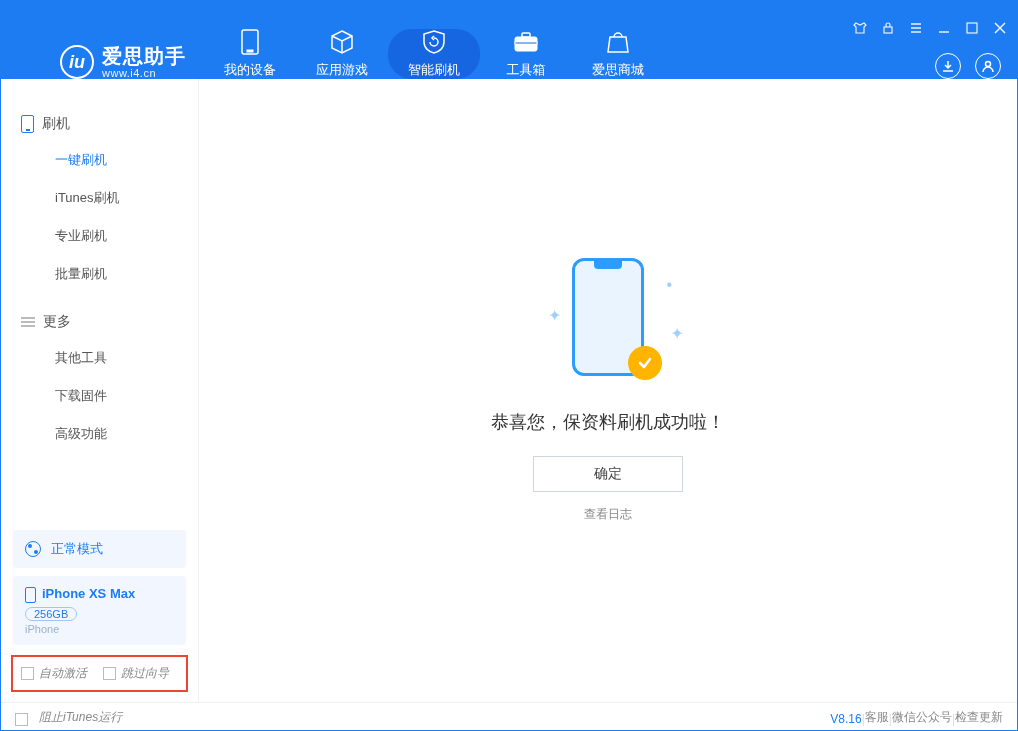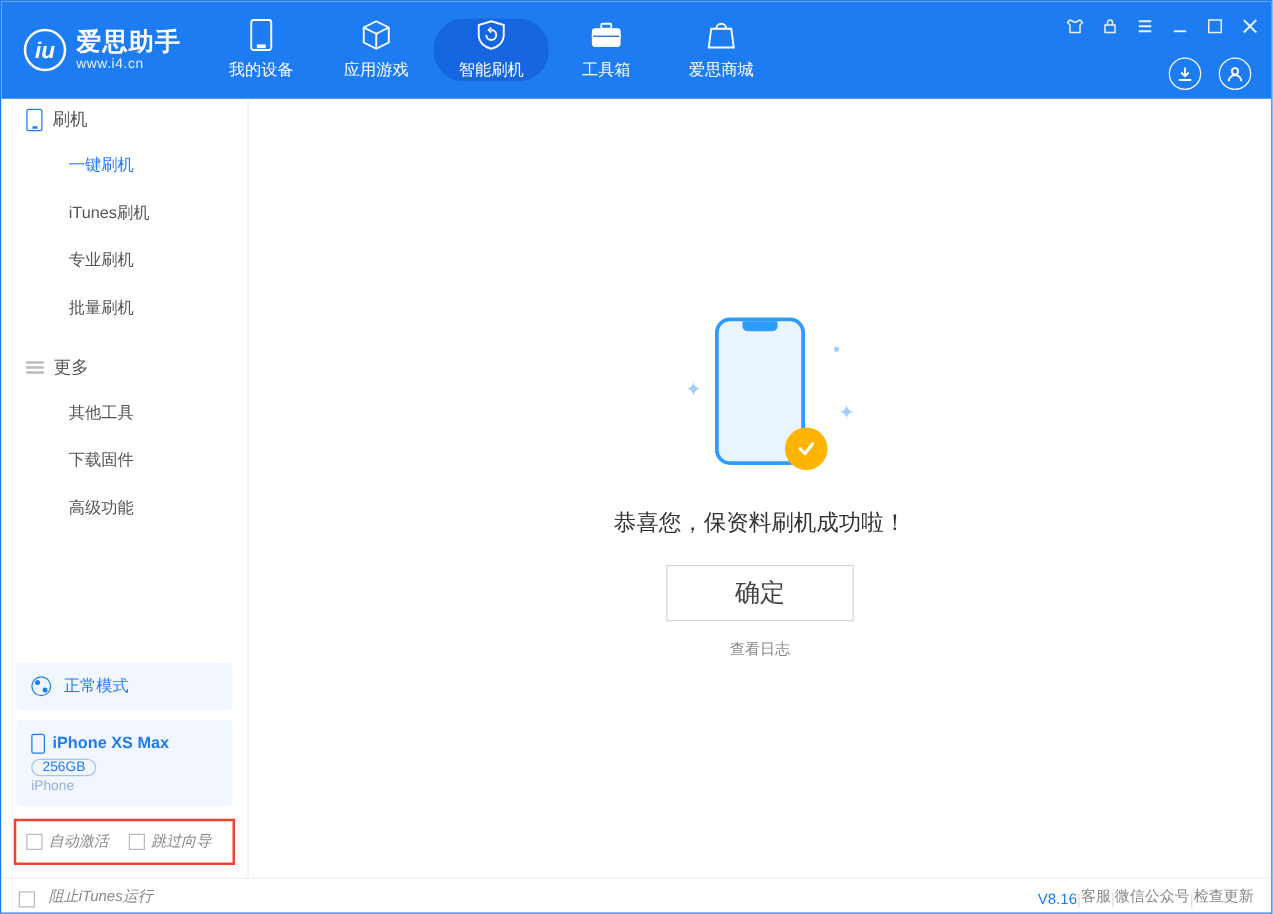--- a/index.html
+++ b/index.html
@@ -1,35 +1,35 @@
 <!DOCTYPE html>
 <html><head>
 <meta charset="utf-8">
 <style>
 * { margin: 0; padding: 0; box-sizing: border-box; font-family: "Microsoft YaHei", "PingFang SC", sans-serif; }
 body { background: #fff; width: 1018px; height: 731px; border: 1px solid #1e7cf2; overflow: hidden; }
 
-.topbar { background: linear-gradient(#1e7cf2, #1e7cf2); height: 78px; display: flex; align-items: center; color: #fff; }
+.topbar { background: linear-gradient(#1e7cf2, #1e7cf2); height: 78px; display: flex; align-items: flex-end; color: #fff; padding-left: 41px; }
 .logo-area { display: flex; align-items: center; padding: 0 18px 0 18px; }
 .logo-circle { width: 34px; height: 34px; border: 2.5px solid #fff; border-radius: 50%; display: flex; align-items: center; justify-content: center; font-style: italic; font-weight: bold; font-size: 18px; margin-right: 8px; }
 .logo-text { font-size: 20px; font-weight: bold; letter-spacing: 1px; line-height: 1.1; }
 .logo-sub { font-size: 11px; opacity: .9; letter-spacing: .5px; }
 .nav { display: flex; }
 .nav-item { width: 92px; display: flex; flex-direction: column; align-items: center; justify-content: center; cursor: pointer; font-size: 13px; gap: 6px; }
 .nav-item.active { background: #1566e0; border-radius: 24px; }
 .nav-ico { width: 26px; height: 26px; display:flex; align-items:center; justify-content:center; }
 .nav-ico svg { fill: #fff; stroke: #fff; }
 .win-ctrls { margin-left: auto; display: flex; flex-direction: column; align-items: flex-end; padding: 6px 10px 0 0; }
 .win-row { display: flex; gap: 14px; }
 .win-row span { width: 14px; height: 14px; display:flex; align-items:center; justify-content:center; opacity:.9; cursor:pointer; }
 .acct-row { display:flex; gap:14px; margin-top: 18px; margin-right: 6px; }
 .acct-row span { width: 26px; height:26px; border:1.5px solid #fff; border-radius:50%; display:flex; align-items:center; justify-content:center; cursor:pointer; }
 
 .body { display: flex; height: calc(731px - 78px - 30px); }
-.sidebar { width: 198px; border-right: 1px solid #eef0f3; padding-top: 0; display:flex; flex-direction:column; }
+.sidebar { width: 198px; border-right: 1px solid #eef0f3; padding-top: 28px; display:flex; flex-direction:column; }
 .sb-head { display:flex; align-items:center; gap:8px; padding: 8px 20px; color:#555; font-size:14px; }
 .sb-sub { padding: 10px 20px 10px 54px; font-size: 13px; color:#555; cursor:pointer; }
 .sb-sub.active { color: #1e7cf2; }
 .sb-sep { height: 12px; }
 .sb-bottom { margin-top:auto; }
 .mode-box { margin: 0 12px 8px; background:#f2f7ff; border-radius:3px; padding:10px 12px; display:flex; align-items:center; gap:10px; color:#1e7cf2; font-size:13px; }
 .dev-box { margin: 0 12px 10px; background:#f2f7ff; border-radius:3px; padding:10px 12px; color:#1e7cf2; font-size:13px; }
 .dev-box .dname { font-weight: bold; }
 .dev-box .cap { display:inline-block; border:1px solid #9fc6fa; color:#1e7cf2; border-radius:10px; padding:0 8px; font-size:11px; margin-top:4px; }
 .dev-box .dtype { color:#9ab2ce; font-size:11px; margin-top:2px; }
@@ -38,21 +38,21 @@
 .chk .box { width:13px; height:13px; border:1px solid #bbb; background:#fff; }
 
 .main { flex:1; display:flex; flex-direction:column; align-items:center; justify-content:center; }
 .phone-illus { position:relative; width: 120px; height: 130px; margin-bottom: 22px; }
 .phone-illus .phone { width: 72px; height: 118px; border: 3px solid #2e9cff; border-radius: 12px; background:#eaf4ff; margin: 0 auto; position:relative; }
 .phone-illus .phone .notch { position:absolute; top:0; left:50%; transform:translateX(-50%); width:28px; height:8px; background:#2e9cff; border-radius: 0 0 4px 4px; }
 .phone-illus .badge { position:absolute; right:6px; bottom:8px; width:34px; height:34px; background:#ffb400; border-radius:50%; display:flex; align-items:center; justify-content:center; }
 .phone-illus .spark { position:absolute; color:#9fd0ff; }
 .phone-illus .s1 { left:0; top:48px; } .phone-illus .s2 { right:-4px; top:18px; } .phone-illus .s3 { right:-16px; top:66px; }
 .success-text { font-size: 18px; color:#333; margin-bottom: 22px; }
-.ok-btn { min-width: 150px; padding: 8px 40px; background:#fff; border:1px solid #d0d6de; color:#444; font-size:20px; cursor:pointer; margin-bottom:14px;font-family:Liberation Serif, serif; }
+.ok-btn { min-width: 150px; padding: 8px 40px; background:#fff; border:1px solid #d0d6de; color:#444; font-size:14px; cursor:pointer; margin-bottom:14px;font-family:Liberation Serif, serif; }
 .log-link { font-size:12px; color:#888; cursor:pointer; }
 
 .footer { height: 30px; border-top:1px solid #eef0f3; display:flex; align-items:center; padding: 0 14px; font-size:12px; color:#888; }
 .footer .box { width:13px; height:13px; border:1px solid #bbb; margin-right:6px; }
 .footer .right { margin-left:auto; display:flex; align-items:flex-end; gap:0; }
 .footer .sep { color:#ddd; }
 .footer .ver { color:#1e7cf2; }
 
 .ico-list { width:14px; display:flex; flex-direction:column; gap:2px; }
 .ico-list span { height:2px; background:#bbb; }

